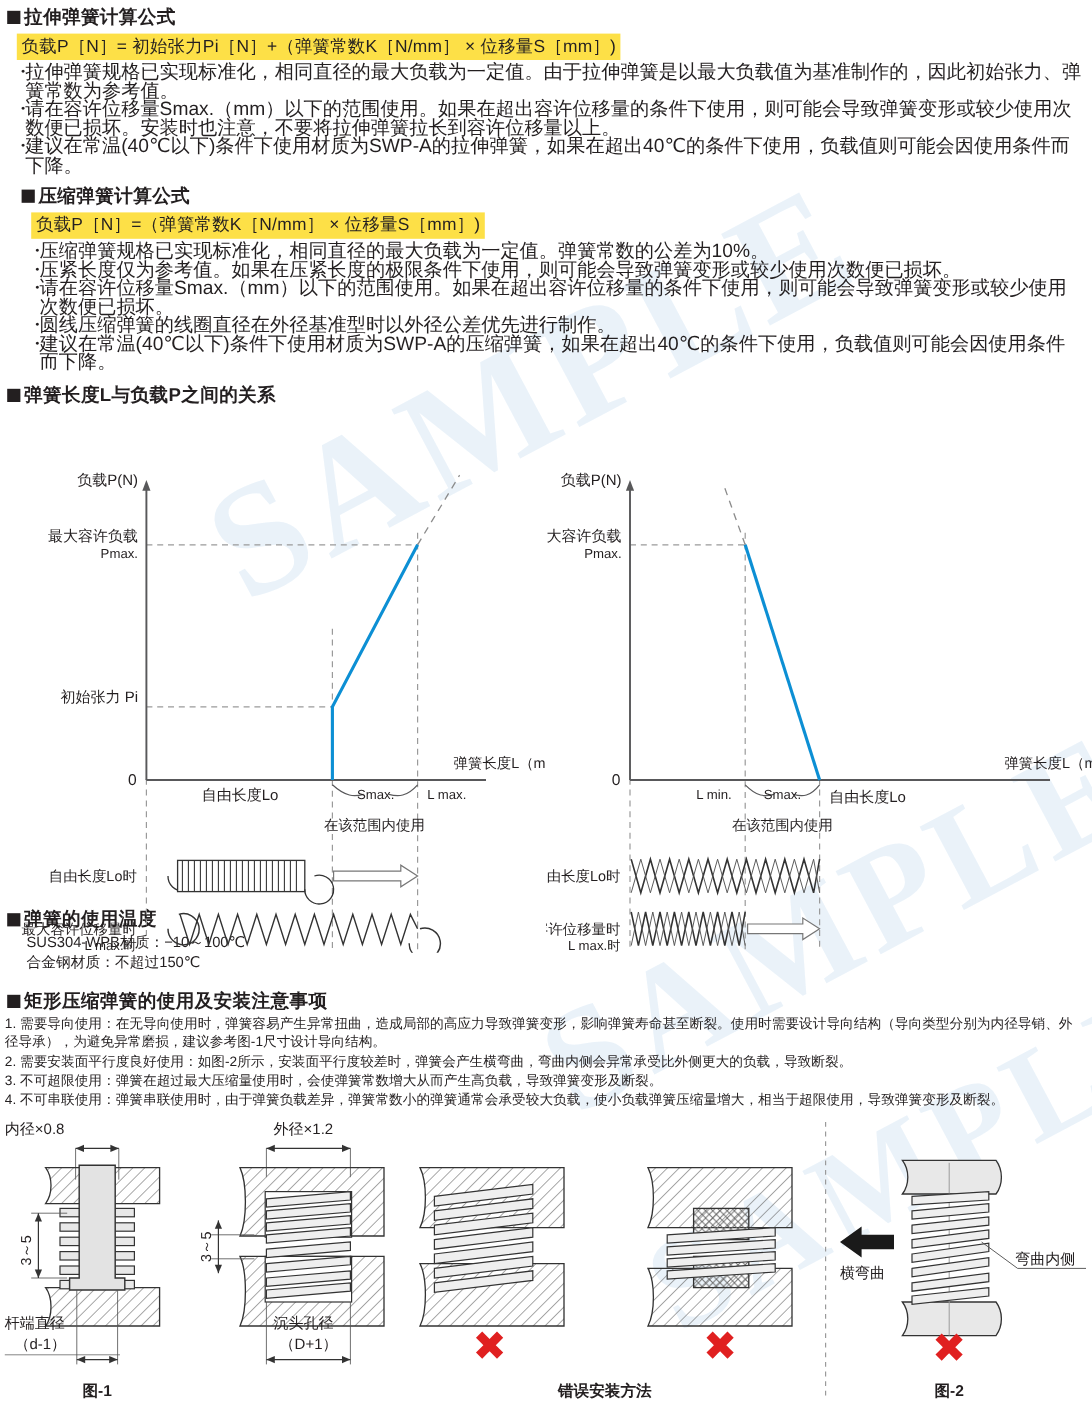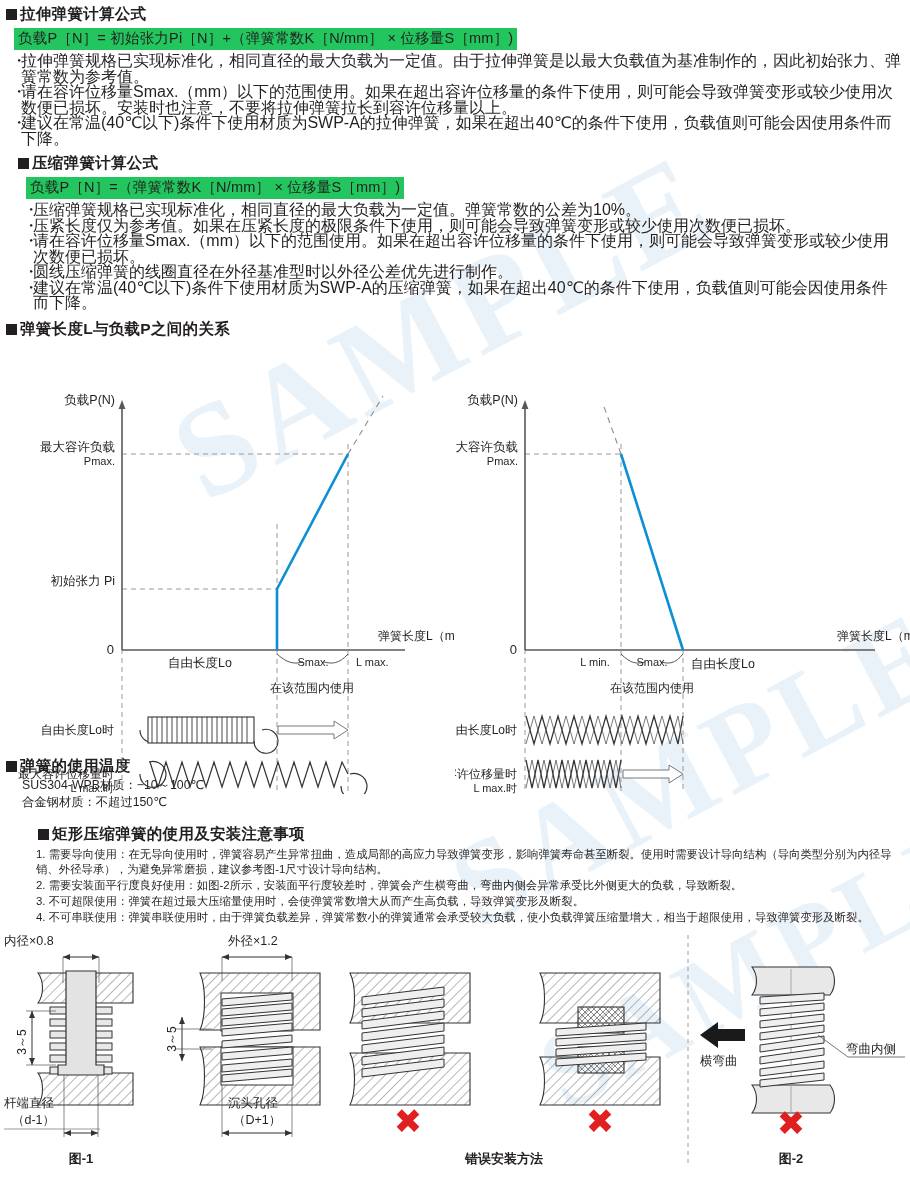--- a/index.html
+++ b/index.html
@@ -54,21 +54,21 @@
     display: inline-block;
     width: 11px; height: 11px;
     background: #231f20;
     margin-right: 3px;
     flex: none;
   }
 
   
   .formula {
     display: inline-block;
-    background: #22c55e;
+    background: #fde047;
     font-size: 14.5px;
     padding: 1px 4px 2px 4px;
     margin: 3px 0 2px 14px;
     letter-spacing: .2px;
     white-space: nowrap;
     font-family: "Liberation Sans", sans-serif;
   }
 
   
   ul.notes { list-style: none; margin: 1px 0 0 0; padding: 0 8px 0 12px; }
@@ -277,21 +277,21 @@
     <div class="sec-head">
       <span class="sq"></span>
       <span>弹簧的使用温度</span>
     </div>
     <div class="temp-lines">
       <div>SUS304-WPB材质：−10～100℃</div>
       <div>合金钢材质：不超过150℃</div>
     </div>
   </div>
 
-  <div style="padding-top:12px;margin-left:32px;">
+  <div style="padding-top:12px;">
     <div class="sec-head">
       <span class="sq"></span>
       <span>矩形压缩弹簧的使用及安装注意事项</span>
     </div>
     <ol class="numnotes">
       <li>1. 需要导向使用：在无导向使用时，弹簧容易产生异常扭曲，造成局部的高应力导致弹簧变形，影响弹簧寿命甚至断裂。使用时需要设计导向结构（导向类型分别为内径导销、外径导承），为避免异常磨损，建议参考图-1尺寸设计导向结构。</li>
       <li>2. 需要安装面平行度良好使用：如图-2所示，安装面平行度较差时，弹簧会产生横弯曲，弯曲内侧会异常承受比外侧更大的负载，导致断裂。</li>
       <li>3. 不可超限使用：弹簧在超过最大压缩量使用时，会使弹簧常数增大从而产生高负载，导致弹簧变形及断裂。</li>
       <li>4. 不可串联使用：弹簧串联使用时，由于弹簧负载差异，弹簧常数小的弹簧通常会承受较大负载，使小负载弹簧压缩量增大，相当于超限使用，导致弹簧变形及断裂。</li>
     </ol>

